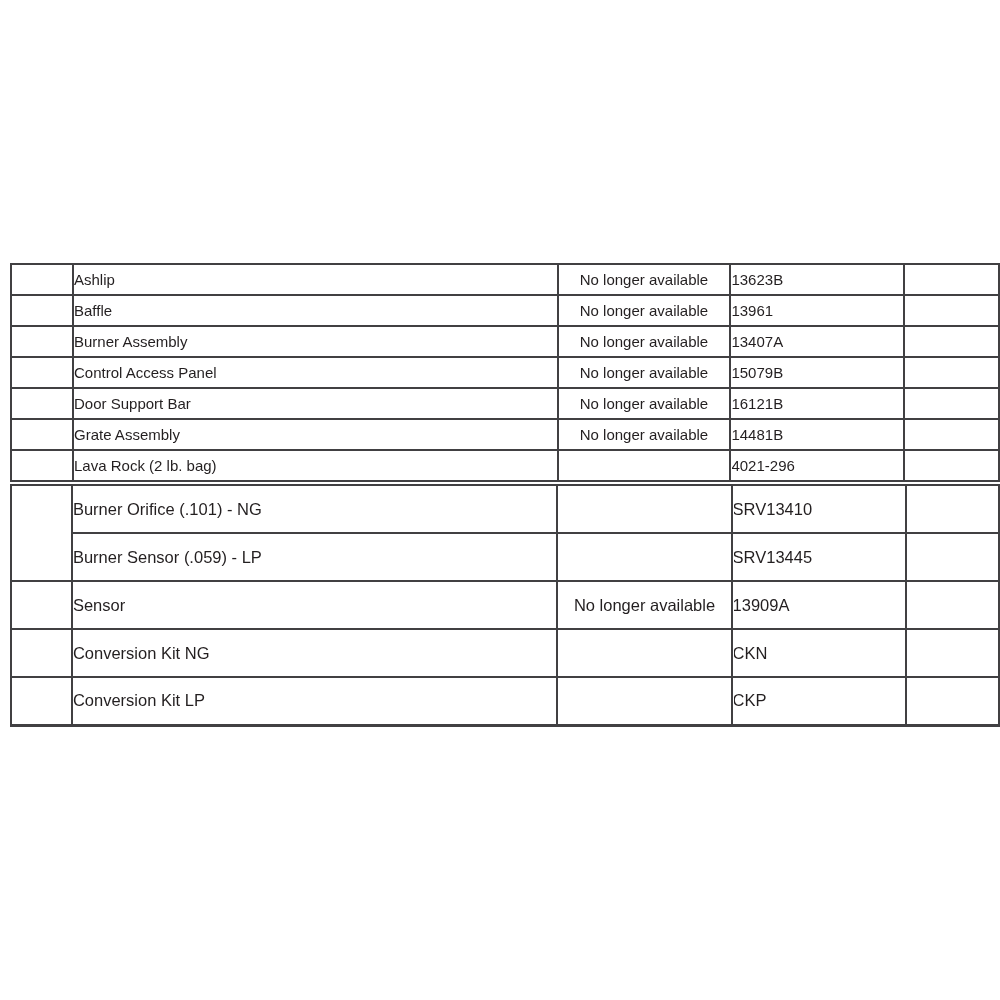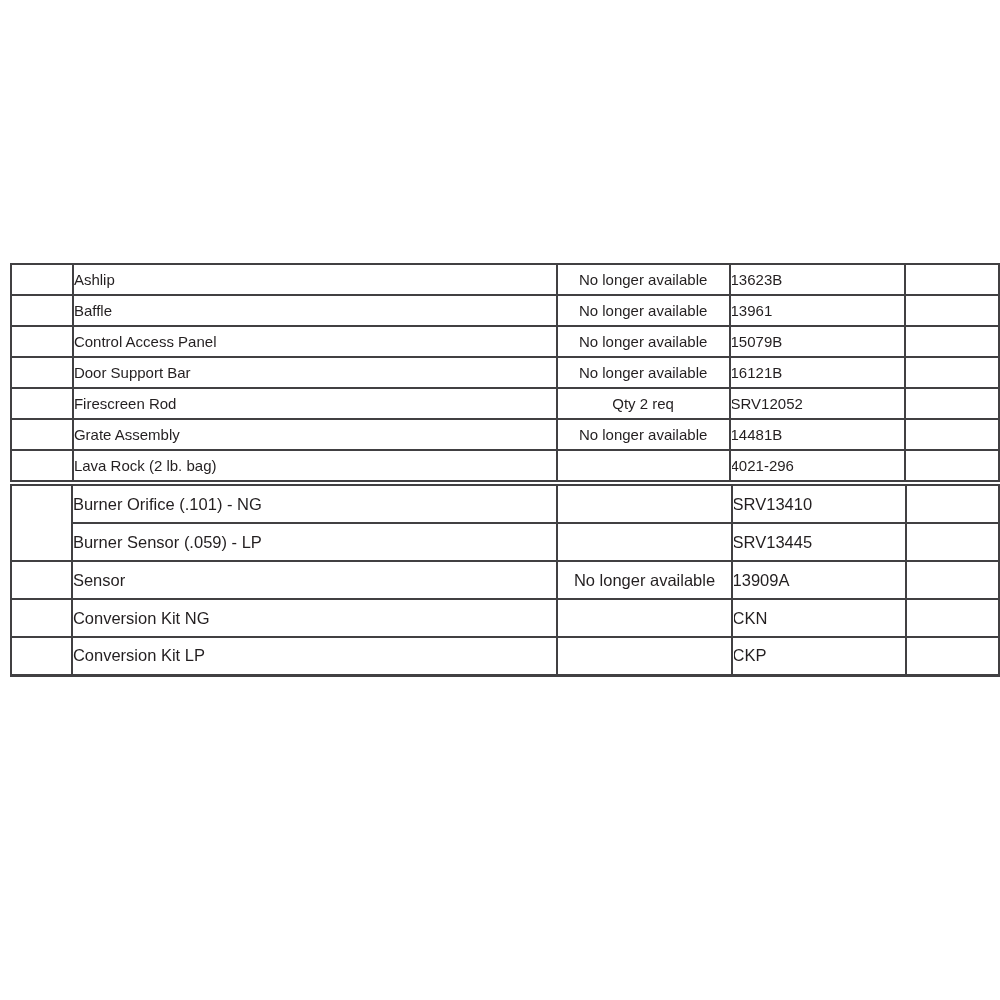--- a/index.html
+++ b/index.html
@@ -21,21 +21,21 @@
     border: 2px solid #414042;
   }
   table.parts td {
     border: 2px solid #414042;
     padding: 0;
     overflow: hidden;
     white-space: nowrap;
     vertical-align: middle;
   }
   table.upper td { height: 31px; font-size: 15px; }
-  table.lower td { height: 38px; font-size: 16.5px; }
+  table.lower td { height: 48px; font-size: 16.5px; }
   table.lower { margin-top: 2px; border-bottom-width: 3px; }
   td.c-blank { }
   td.c-desc { padding-left: 18px; text-align: left; }
   td.c-status { text-align: center; font-weight: normal; font-size: 15px; }
   td.c-status.regular { font-weight: normal; }
   td.c-part { padding-left: 17px; text-align: left; border-radius: 8px; }
   td.c-cut { }
 </style>
 </head>
 <body>
@@ -60,37 +60,37 @@
       </tr>
       <tr>
         <td class="c-blank"></td>
         <td class="c-desc">Baffle</td>
         <td class="c-status">No longer available</td>
         <td class="c-part">13961</td>
         <td class="c-cut"></td>
       </tr>
       <tr>
         <td class="c-blank"></td>
+        <td class="c-desc">Burner Assembly</td>
+        <td class="c-status">No longer available</td>
+        <td class="c-part">13407A</td>
+        <td class="c-cut"></td>
+      </tr>
+      <tr>
+        <td class="c-blank"></td>
         <td class="c-desc">Control Access Panel</td>
         <td class="c-status">No longer available</td>
         <td class="c-part">15079B</td>
         <td class="c-cut"></td>
       </tr>
       <tr>
         <td class="c-blank"></td>
         <td class="c-desc">Door Support Bar</td>
         <td class="c-status">No longer available</td>
         <td class="c-part">16121B</td>
-        <td class="c-cut"></td>
-      </tr>
-      <tr>
-        <td class="c-blank"></td>
-        <td class="c-desc">Firescreen Rod</td>
-        <td class="c-status regular">Qty 2 req</td>
-        <td class="c-part">SRV12052</td>
         <td class="c-cut"></td>
       </tr>
       <tr>
         <td class="c-blank"></td>
         <td class="c-desc">Grate Assembly</td>
         <td class="c-status">No longer available</td>
         <td class="c-part">14481B</td>
         <td class="c-cut"></td>
       </tr>
       <tr>

